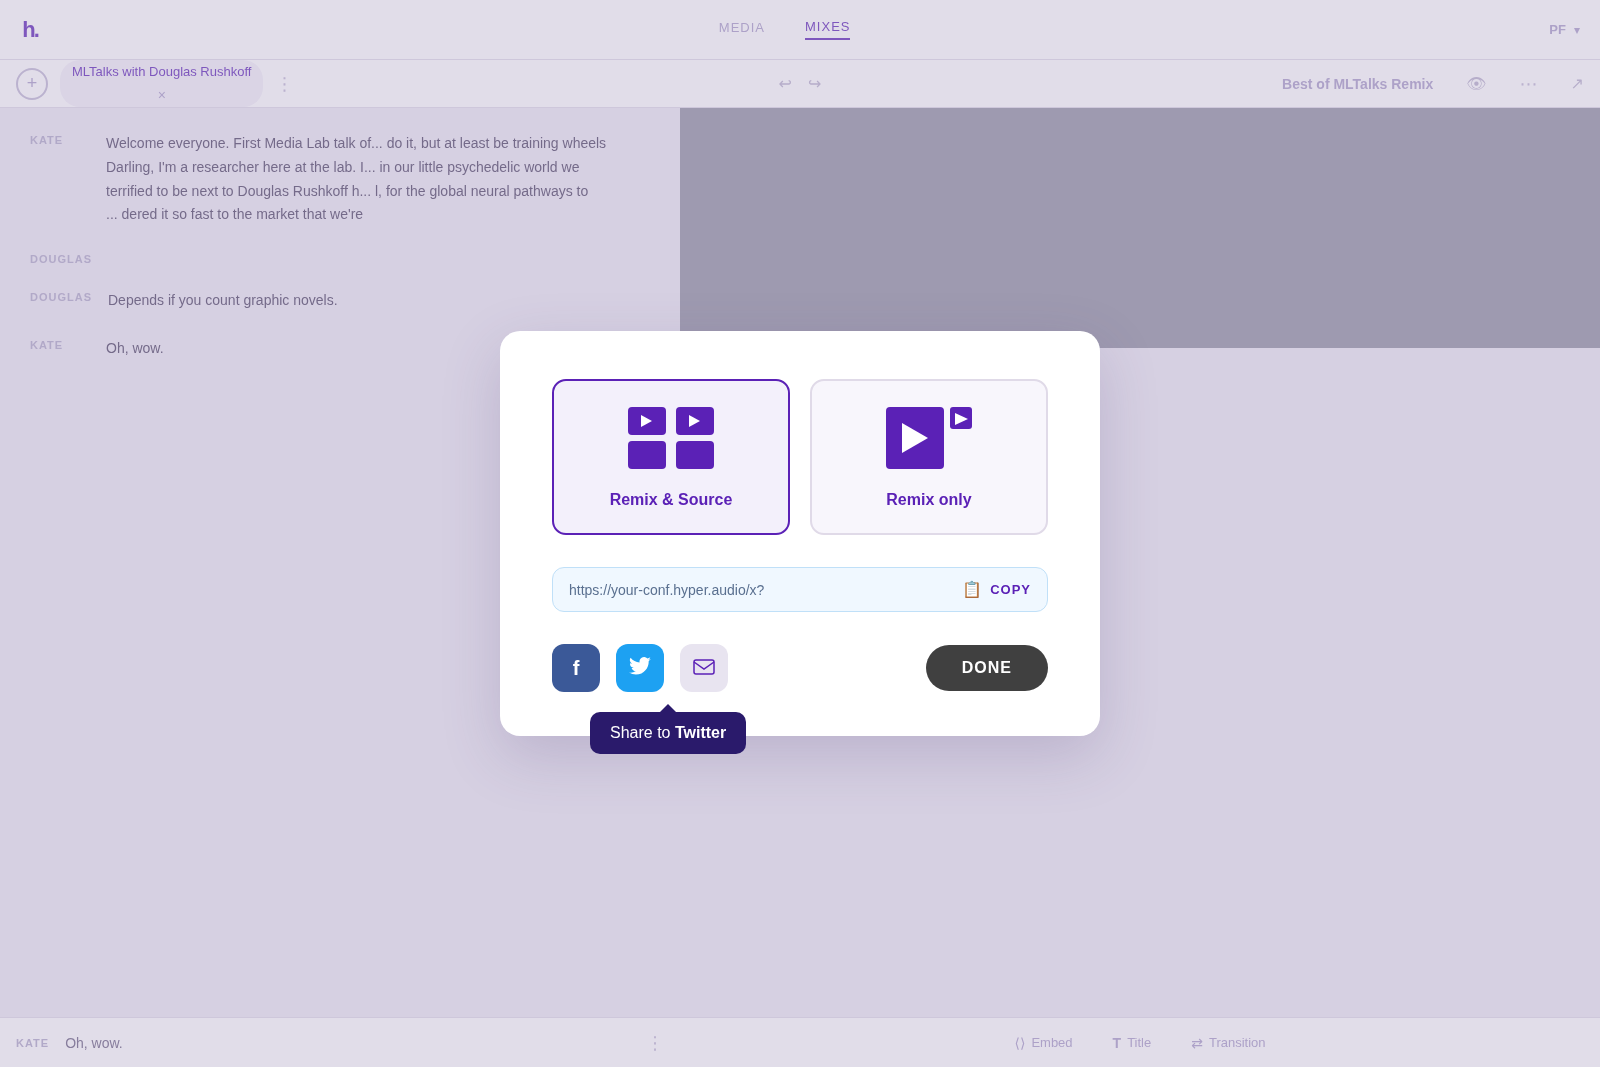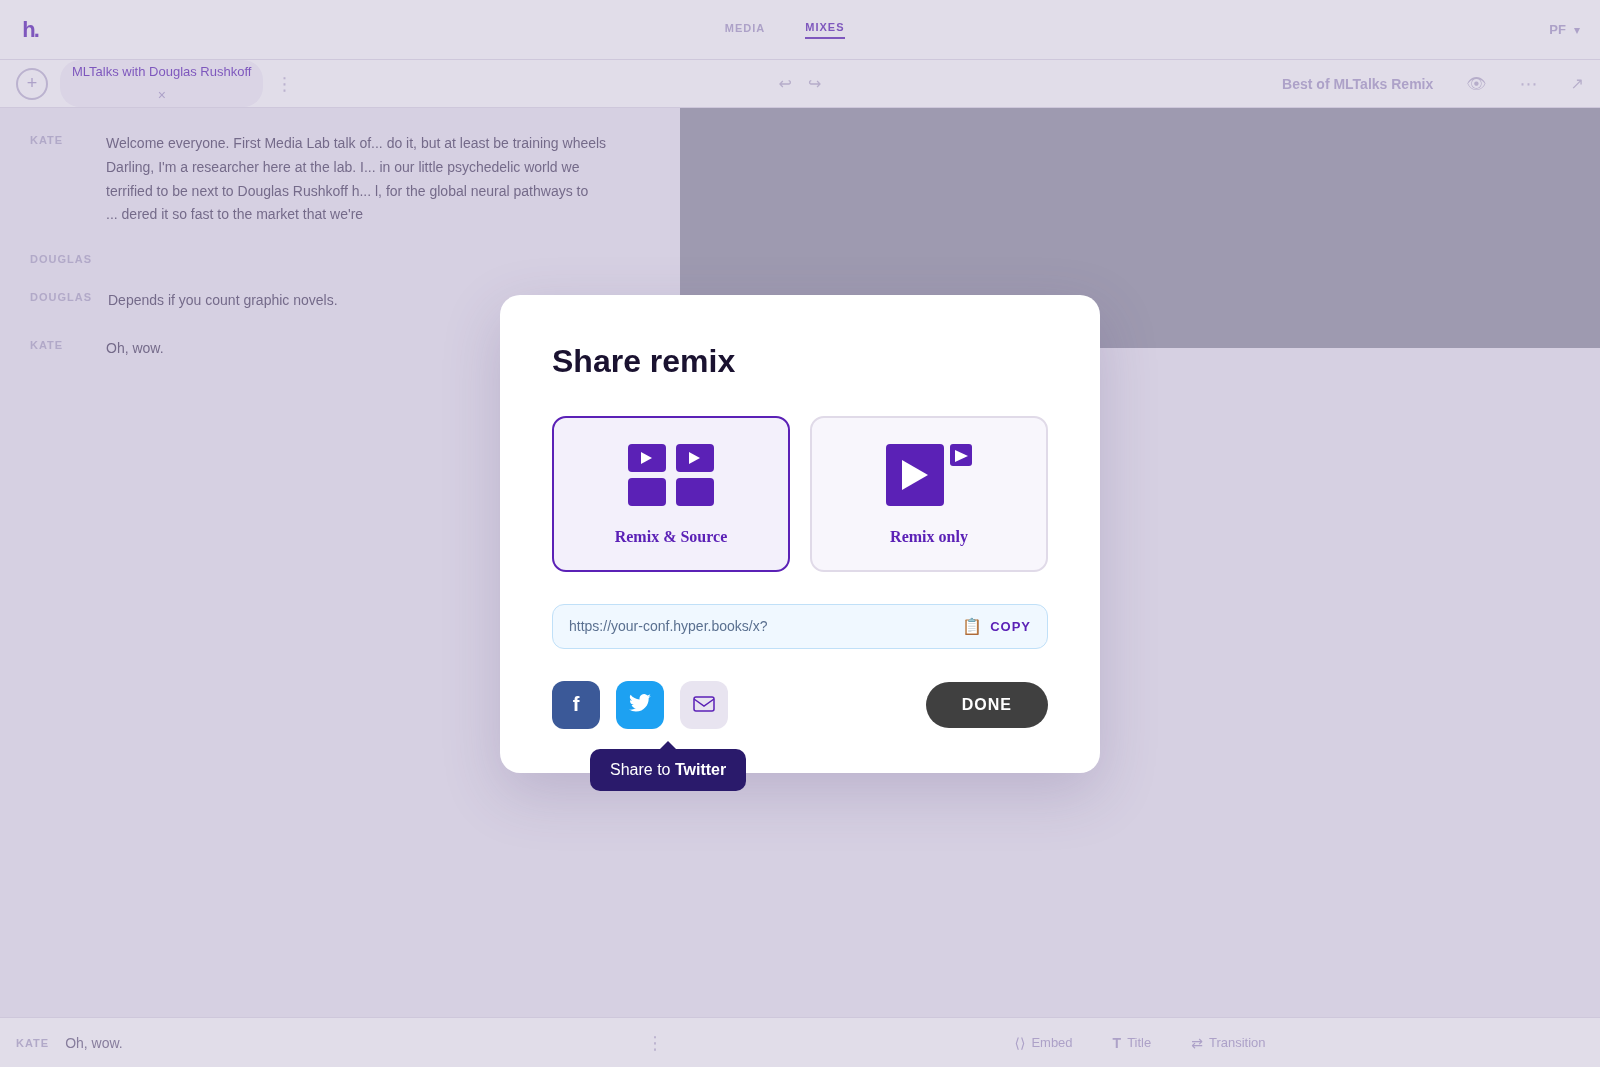--- a/index.html
+++ b/index.html
@@ -36,22 +36,22 @@
       letter-spacing: -2px;
     }
     .nav-tabs {
       flex: 1;
       display: flex;
       align-items: center;
       justify-content: center;
       gap: 40px;
     }
     .nav-tab {
-      font-size: 11px;
-      font-weight: 700;
+      font-size: 13px;
+      font-weight: 400;
       letter-spacing: 1px;
       color: #a89cc8;
       text-transform: uppercase;
       cursor: pointer;
       padding-bottom: 4px;
     }
     .nav-tab.active {
       color: #5b21b6;
       border-bottom: 2px solid #5b21b6;
     }
@@ -328,21 +328,20 @@
     .share-card {
       flex: 1;
       border: 2px solid #e0dae8;
       border-radius: 14px;
       padding: 24px;
       display: flex;
       flex-direction: column;
       align-items: center;
       cursor: pointer;
       background: #f8f6fc;
-      font-family: Liberation Serif, serif;
     }
     .share-card.selected {
       border-color: #5b21b6;
       background: #f3f0fb;
     }
     .share-card-icon {
       margin-bottom: 16px;
     }
     .share-card-label {
       font-size: 16px;
@@ -549,21 +548,20 @@
     </div>
     <div class="bottom-action">
       <span class="bottom-action-icon">⇄</span>
       <span>Transition</span>
     </div>
   </div>
 </div>
 
 <div class="overlay">
   <div class="modal">
-    <h2 class="modal-title">Share remix</h2>
 
     <div class="share-options">
 
       <div class="share-card selected">
         <div class="share-card-icon">
           <svg width="90" height="66" viewBox="0 0 90 66" fill="none" xmlns="http://www.w3.org/2000/svg">
 
             <rect x="2" y="2" width="38" height="28" rx="4" fill="#5b21b6"></rect>
             <rect x="50" y="2" width="38" height="28" rx="4" fill="#5b21b6"></rect>
             <rect x="2" y="36" width="38" height="28" rx="4" fill="#5b21b6"></rect>
@@ -585,21 +583,21 @@
             <rect x="66" y="2" width="22" height="22" rx="3" fill="#5b21b6"></rect>
             <polygon points="18,18 18,48 44,33" fill="white"></polygon>
             <polygon points="71,8 71,20 84,14" fill="white"></polygon>
           </svg>
         </div>
         <span class="share-card-label">Remix only</span>
       </div>
     </div>
 
     <div class="url-row">
-      <span class="url-text">https://your-conf.hyper.books/x?</span>
+      <span class="url-text">https://your-conf.hyper.audio/x?</span>
       <span class="copy-icon">📋</span>
       <span class="copy-btn">COPY</span>
     </div>
 
     <div class="social-row">
       <div class="social-icons">
         <div class="social-btn facebook">
           <span style="font-weight:900; font-size:20px;">f</span>
         </div>
         <div class="social-btn twitter" style="position:relative;">

